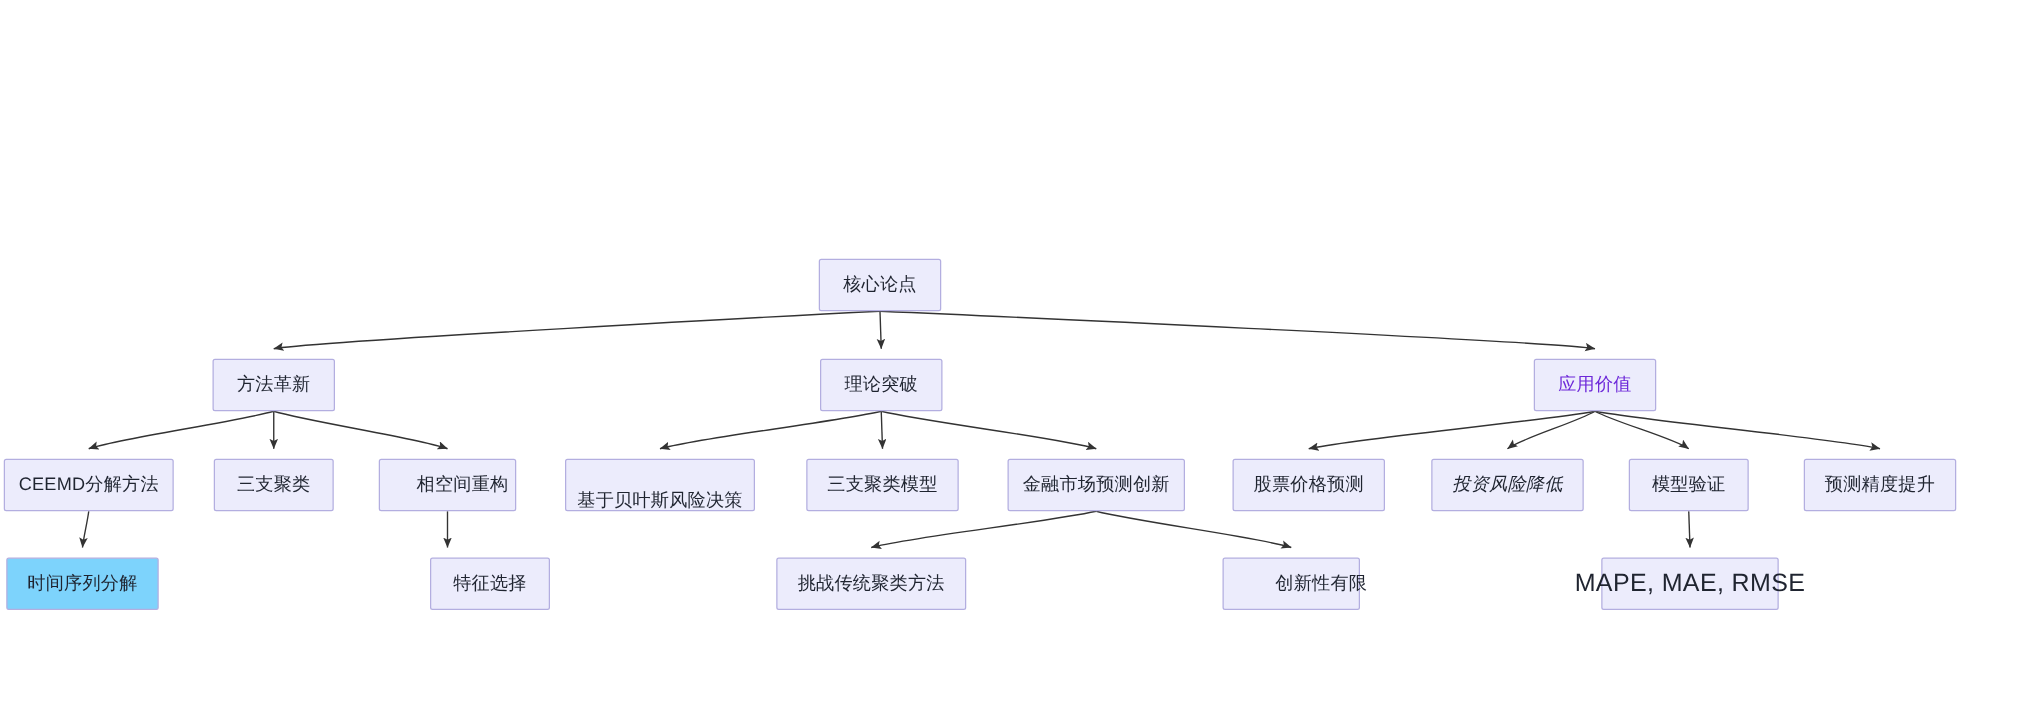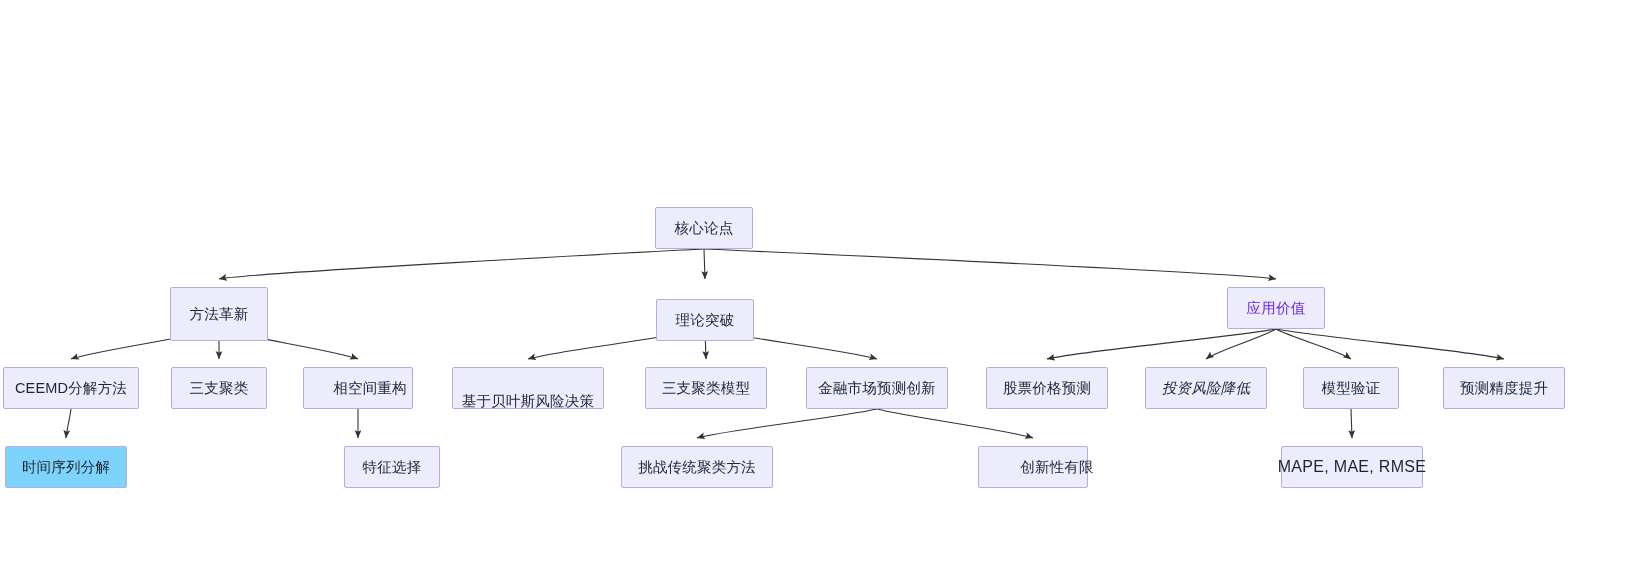--- a/index.html
+++ b/index.html
@@ -32,21 +32,21 @@
     display: flex;
     align-items: center;
     justify-content: center;
     color: #1f2430;
     font-size: 14.5px;
     line-height: 1;
     white-space: nowrap;
     letter-spacing: 0.2px;
   }
   .node.latin {
-    font-size: 16px;
+    font-size: 20px;
     letter-spacing: 0.3px;
   }
 </style>
 </head>
 <body>
 
 <div id="canvas">
   <svg id="edges" xmlns="http://www.w3.org/2000/svg">
     <defs>
       <marker id="arrowhead" markerWidth="9" markerHeight="9" refX="7.2" refY="3.1" orient="auto" markerUnits="strokeWidth">
@@ -71,24 +71,24 @@
         <path d="M358,409 L358,438" fill="none" stroke="#333333" stroke-width="1.1" marker-end="url(#arrowhead)"></path>
         <path d="M877,409 C837.4,417.7 725.8,429.88 697,438" fill="none" stroke="#333333" stroke-width="1.1" marker-end="url(#arrowhead)"></path>
         <path d="M877,409 C911.32,417.7 1008.04,429.88 1033,438" fill="none" stroke="#333333" stroke-width="1.1" marker-end="url(#arrowhead)"></path>
         <path d="M1351,409 L1352,438" fill="none" stroke="#333333" stroke-width="1.1" marker-end="url(#arrowhead)"></path>
       </g>
   </svg>
   <div id="nodes">
       <div class="node" style="left: 655px; top: 207px; width: 98px; height: 42px; background: rgb(236, 236, 252); border-color: rgb(179, 174, 224); color: rgb(31, 36, 48);">
         <span>核心论点</span>
       </div>
-      <div class="node" style="left: 170px; top: 287px; width: 98px; height: 54px; background: rgb(236, 236, 252); border-color: rgb(179, 174, 224); color: rgb(31, 36, 48);">
+      <div class="node" style="left: 170px; top: 287px; width: 98px; height: 42px; background: rgb(236, 236, 252); border-color: rgb(179, 174, 224); color: rgb(31, 36, 48);">
         <span>方法革新</span>
       </div>
-      <div class="node" style="left: 656px; top: 287px; width: 98px; height: 42px; background: rgb(236, 236, 252); border-color: rgb(179, 174, 224); color: rgb(31, 36, 48); margin-top: 12px;">
+      <div class="node" style="left: 656px; top: 287px; width: 98px; height: 42px; background: rgb(236, 236, 252); border-color: rgb(179, 174, 224); color: rgb(31, 36, 48);">
         <span>理论突破</span>
       </div>
       <div class="node" style="left: 1227px; top: 287px; width: 98px; height: 42px; background: rgb(236, 236, 252); border-color: rgb(179, 174, 224); color: #6d28d9;">
         <span>应用价值</span>
       </div>
       <div class="node" style="left: 3px; top: 367px; width: 136px; height: 42px; background: rgb(236, 236, 252); border-color: rgb(179, 174, 224); color: rgb(31, 36, 48);">
         <span>CEEMD分解方法</span>
       </div>
       <div class="node" style="left: 171px; top: 367px; width: 96px; height: 42px; background: rgb(236, 236, 252); border-color: rgb(179, 174, 224); color: rgb(31, 36, 48);">
         <span>三支聚类</span>

